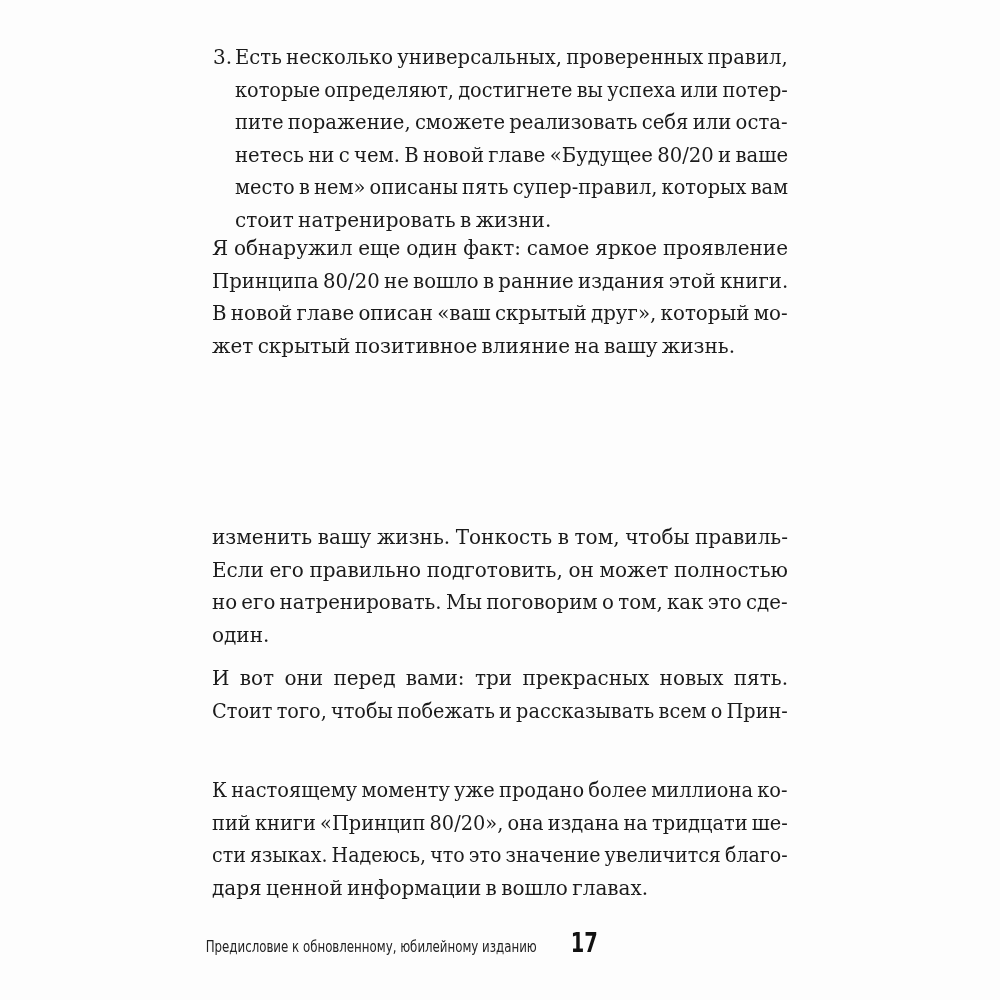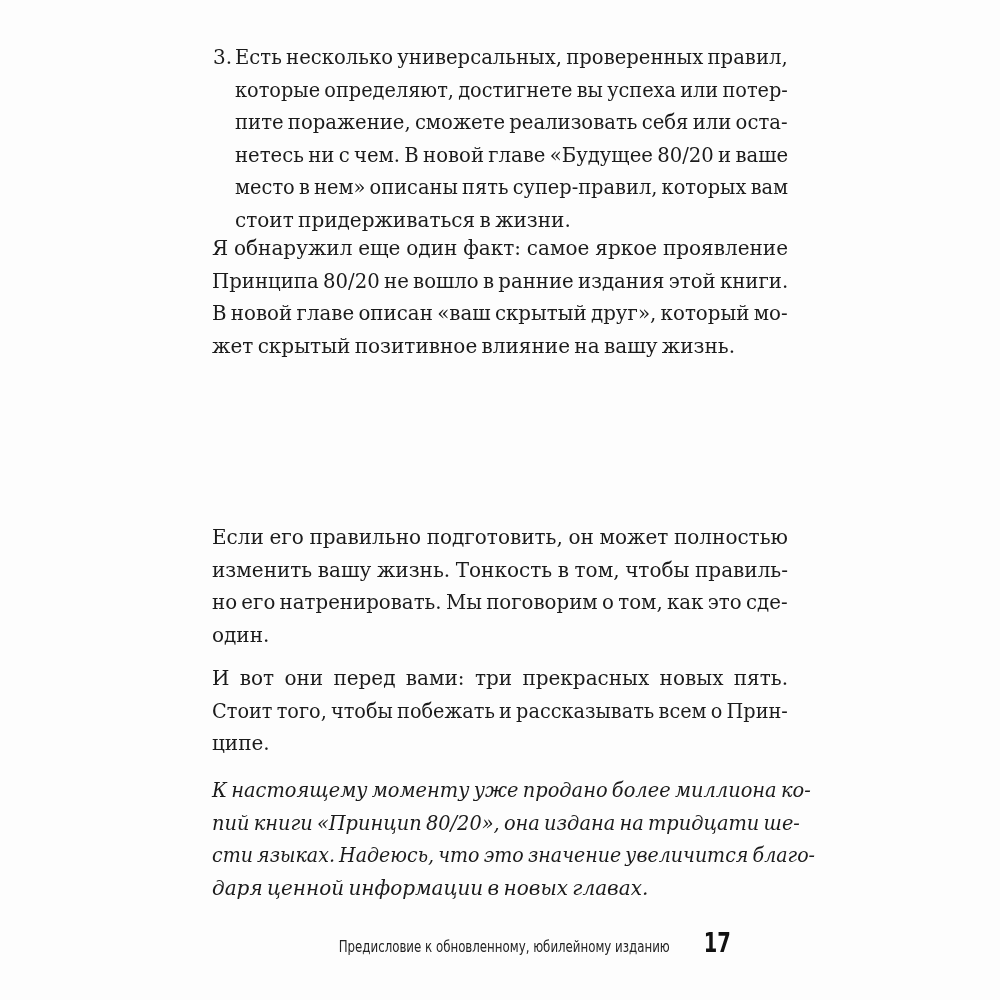--- a/index.html
+++ b/index.html
@@ -65,21 +65,21 @@
     margin: 0;
   }
 
   
   .footer {
     position: absolute;
     top: 927px;
     left: 0;
     width: 731px;
     display: flex;
-    justify-content: flex-end;
+    justify-content: center;
     align-items: baseline;
   }
   .running-title {
     display: inline-block;
     font-family: "DejaVu Sans", "Liberation Sans", sans-serif;
     font-stretch: condensed;
     font-size: 16px;
     color: #222222;
     transform: scaleX(0.82);
     transform-origin: right center;
@@ -104,50 +104,49 @@
 <div class="page">
 
   <section class="block body-text list-item" style="top: 41px;">
     <span class="list-marker">3.</span>
     <div>
         <div class="jline" style="transform: scaleX(0.980496); transform-origin: left top;">Есть несколько универсальных, проверенных правил,</div>
         <div class="jline" style="transform: scaleX(0.965096); transform-origin: left top;">которые определяют, достигнете вы успеха или потер-</div>
         <div class="jline" style="transform: scaleX(0.980496); transform-origin: left top;">пите поражение, сможете реализовать себя или оста-</div>
         <div class="jline" style="transform: scaleX(0.982238); transform-origin: left top;">нетесь ни с чем. В новой главе «Будущее 80/20 и ваше</div>
         <div class="jline" style="transform: scaleX(0.968476); transform-origin: left top;">место в нем» описаны пять супер-правил, которых вам</div>
-        <div class="jline jlast">стоит придерживаться в жизни.</div>
+        <div class="jline jlast">стоит натренировать в жизни.</div>
       </div>
   </section>
 
   <section class="block body-text" style="top: 232px;">
       <div class="jline">Я обнаружил еще один факт: самое яркое проявление</div>
       <div class="jline" style="transform: scaleX(0.984615); transform-origin: left top;">Принципа 80/20 не вошло в ранние издания этой книги.</div>
       <div class="jline" style="transform: scaleX(0.989691); transform-origin: left top;">В новой главе описан «ваш скрытый друг», который мо-</div>
       <div class="jline jlast">жет скрытый позитивное влияние на вашу жизнь.</div>
     </section>
 
 
   <section class="block body-text" style="top: 521px;">
+      <div class="jline">изменить вашу жизнь. Тонкость в том, чтобы правиль-</div>
       <div class="jline">Если его правильно подготовить, он может полностью</div>
-      <div class="jline">изменить вашу жизнь. Тонкость в том, чтобы правиль-</div>
       <div class="jline" style="transform: scaleX(0.987993); transform-origin: left top;">но его натренировать. Мы поговорим о том, как это сде-</div>
       <div class="jline jlast">один.</div>
     </section>
 
   <section class="block body-text" style="top: 662px;">
       <div class="jline">И вот они перед вами: три прекрасных новых пять.</div>
       <div class="jline" style="transform: scaleX(0.963211); transform-origin: left top;">Стоит того, чтобы побежать и рассказывать всем о Прин-</div>
-      <div class="jline jlast">ципе.</div>
     </section>
 
-  <section class="block body-text" style="top: 774px; font-style: italic;">
+  <section class="block body-text" style="top: 774px;">
       <div class="jline" style="transform: scaleX(0.969697); transform-origin: left top;">К настоящему моменту уже продано более миллиона ко-</div>
       <div class="jline" style="transform: scaleX(0.968067); transform-origin: left top;">пий книги «Принцип 80/20», она издана на тридцати ше-</div>
       <div class="jline" style="transform: scaleX(0.950495); transform-origin: left top;">сти языках. Надеюсь, что это значение увеличится благо-</div>
-      <div class="jline jlast">даря ценной информации в новых главах.</div>
+      <div class="jline jlast">даря ценной информации в вошло главах.</div>
     </section>
 
   <footer class="footer">
     <span class="running-title">Предисловие к обновленному, юбилейному изданию</span>
     <span class="page-number">17</span>
   </footer>
 
 </div>
 
 </body></html>

